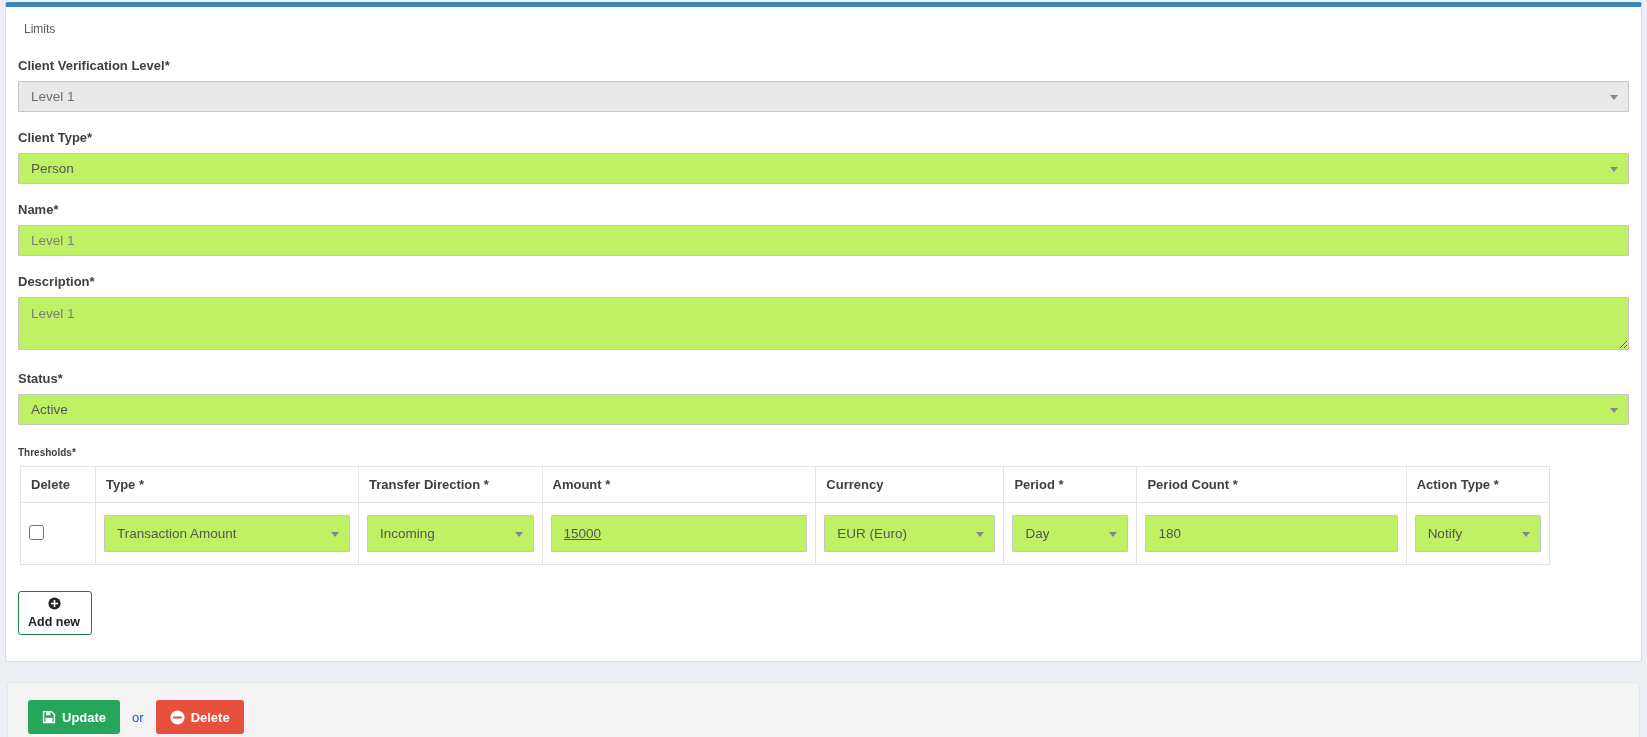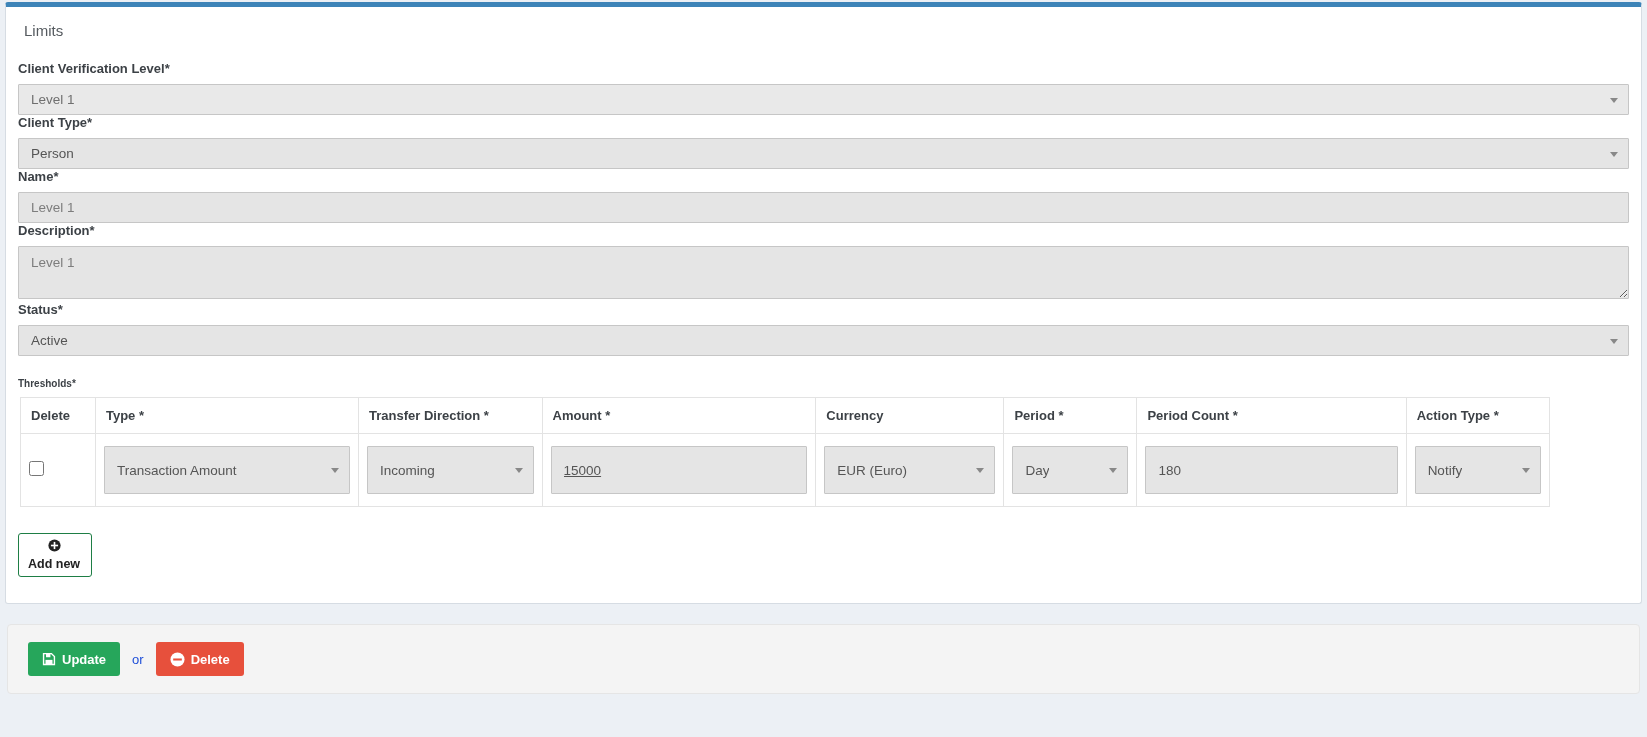--- a/index.html
+++ b/index.html
@@ -15,40 +15,40 @@
   
   .panel {
     margin: 2px 5px 0 5px;
     background: #ffffff;
     border: 1px solid #d6dce3;
     border-top: 5px solid #3d84b8;
     border-radius: 3px;
     padding: 13px 12px 26px 12px;
   }
   .panel-title {
-    font-size: 15px;
+    font-size: 12px;
     color: #555a5f;
     margin: 2px 0 22px 6px;
   }
 
-  .group { margin-bottom: 0; }
+  .group { margin-bottom: 18px; }
   .group > label {
     display: block;
     font-weight: bold;
     font-size: 13px;
     color: #3c4146;
     margin-bottom: 8px;
   }
 
   .ctrl {
     width: 100%;
     height: 31px;
     border: 1px solid #c6c6c6;
     border-radius: 1px;
-    background: #e5e5e5;
+    background: #bef264;
     font-family: "Liberation Sans", sans-serif;
     font-size: 13.5px;
     color: #555;
     padding: 0 12px;
     outline: none;
   }
   input.ctrl { color: #7d7d7d; }
 
   .fakeselect {
     position: relative;
@@ -102,21 +102,21 @@
     font-size: 13px;
     font-weight: bold;
     color: #3c4146;
     padding: 10px 10px;
     background: #fff;
   }
   table.thr td {
     padding: 12px 8px;
     vertical-align: middle;
   }
-  table.thr .ctrl { height: 48px; }
+  table.thr .ctrl { height: 37px; }
   td.del-cell { padding-left: 10px; }
   input[type="checkbox"].del-chk {
     width: 15px; height: 15px;
     accent-color: #fff;
     cursor: pointer;
   }
 
   
   .add-new {
     margin-top: 26px;

